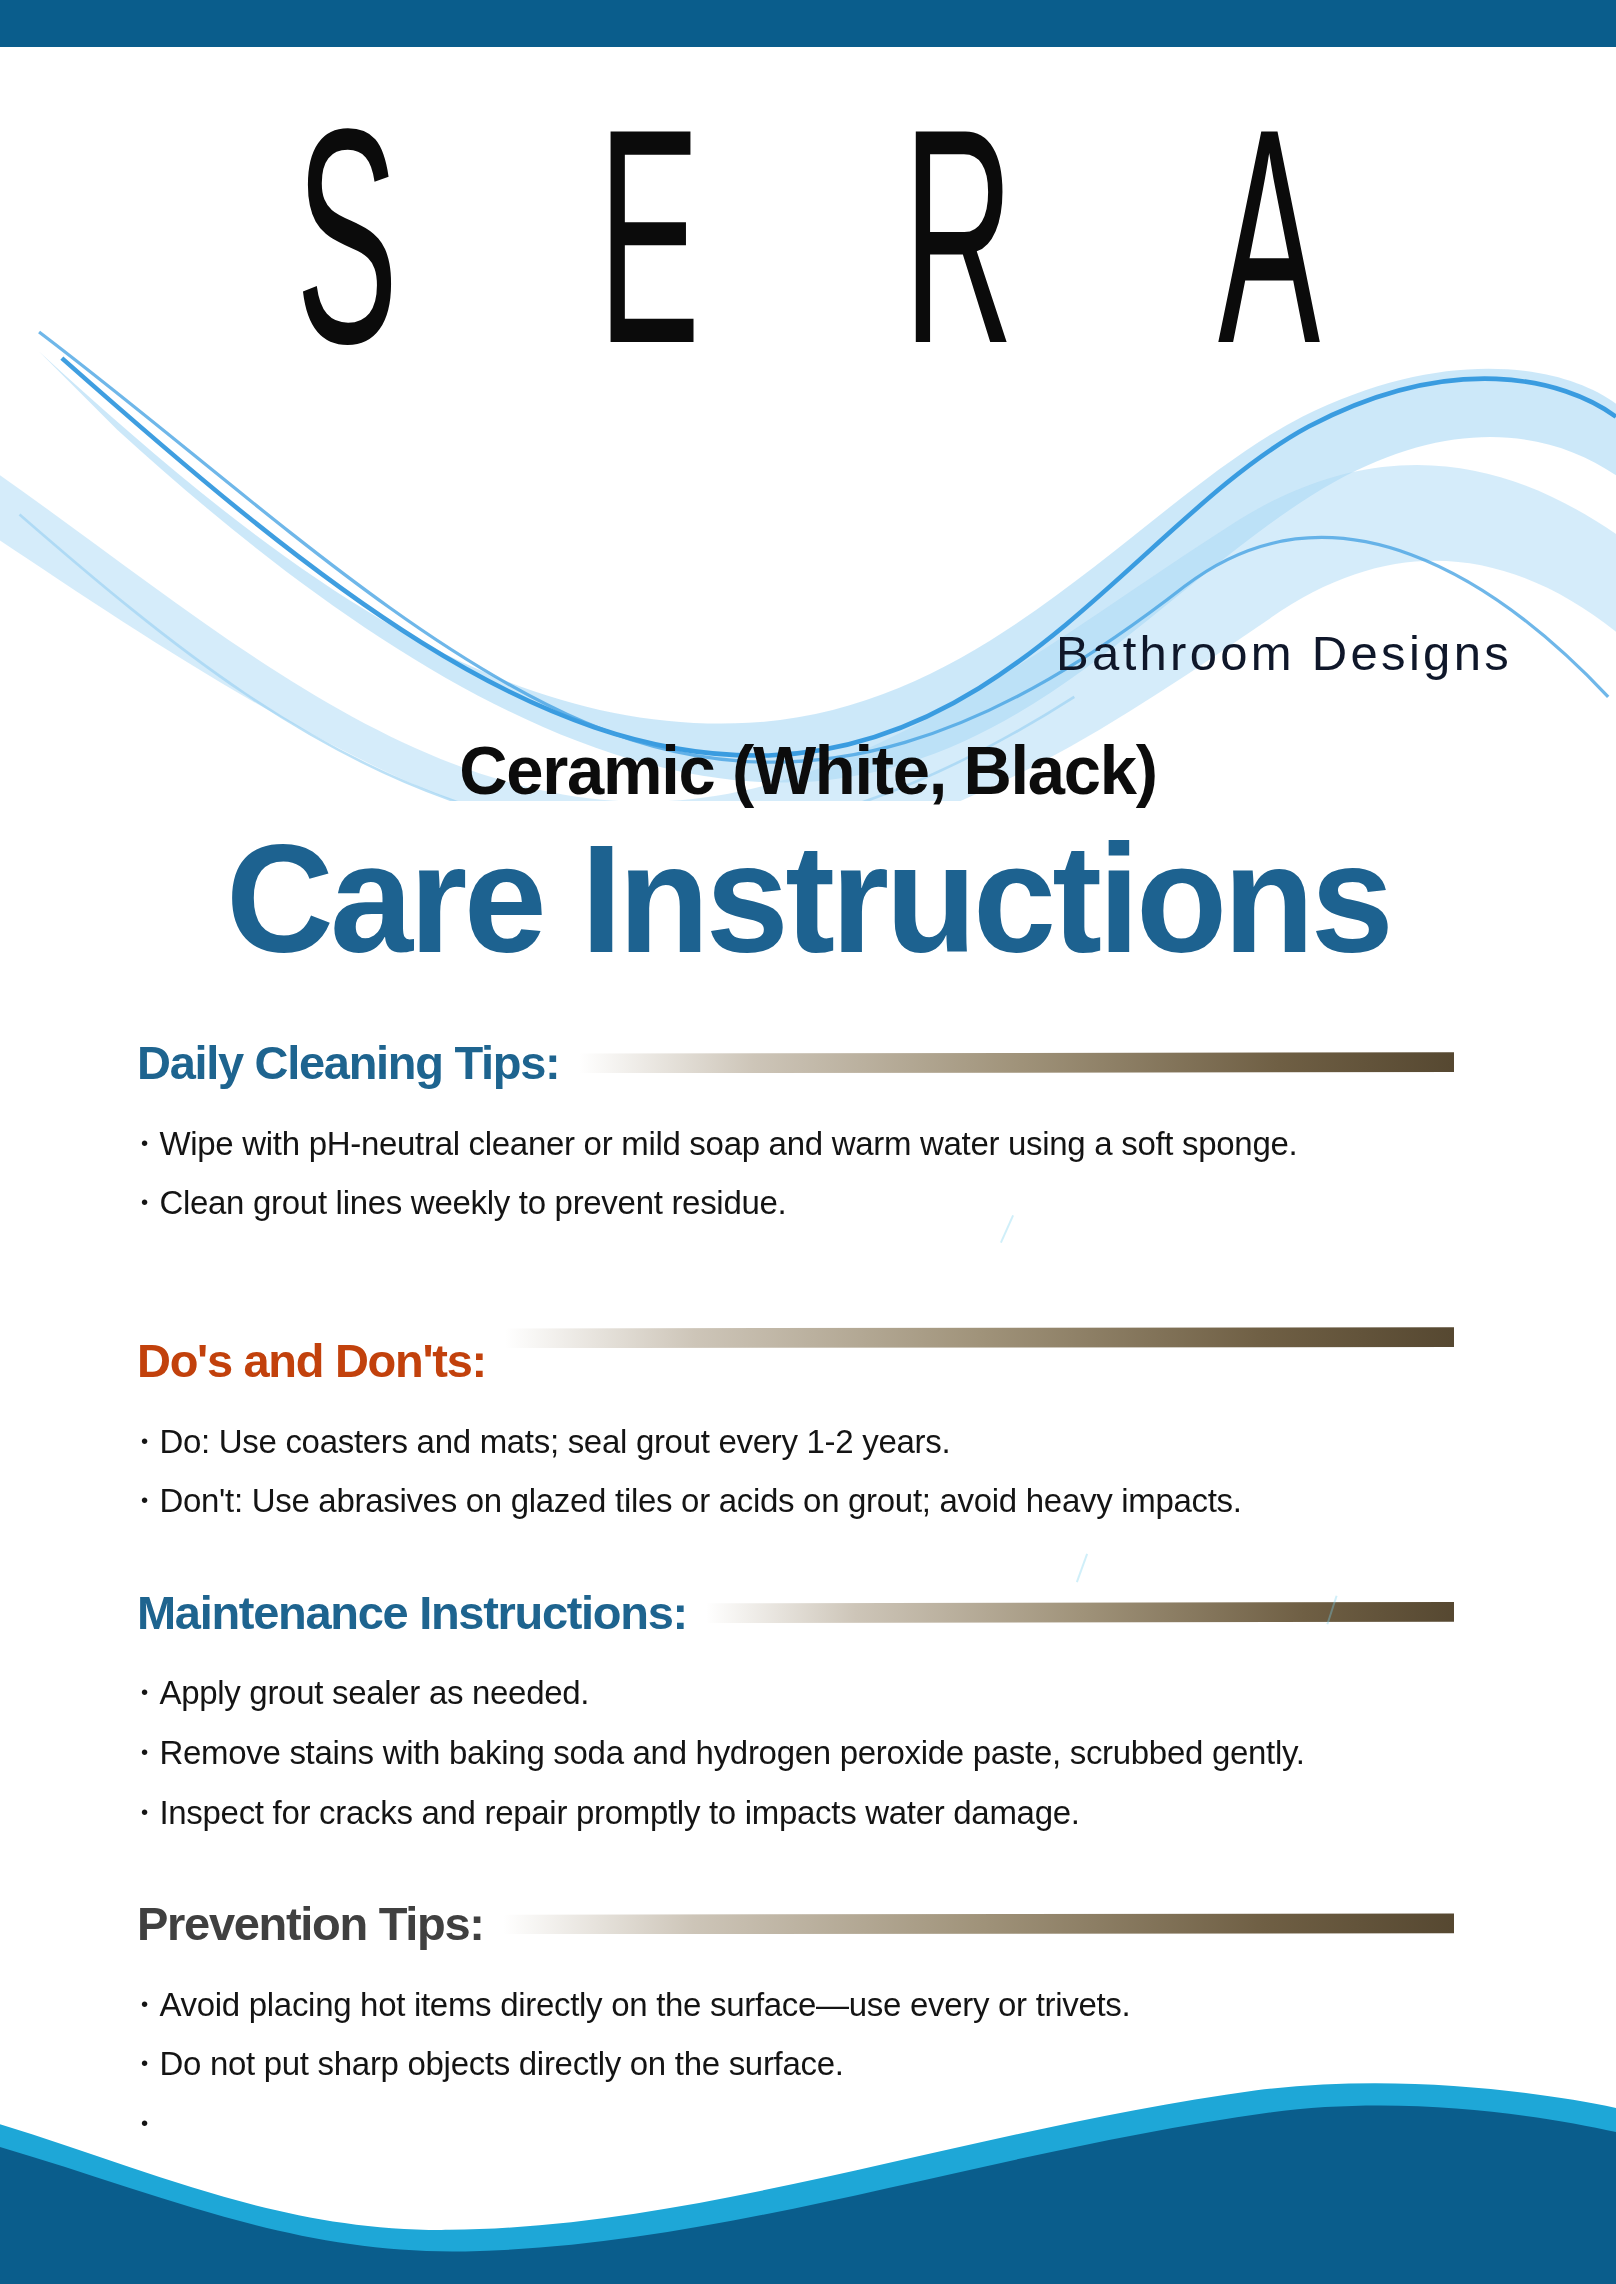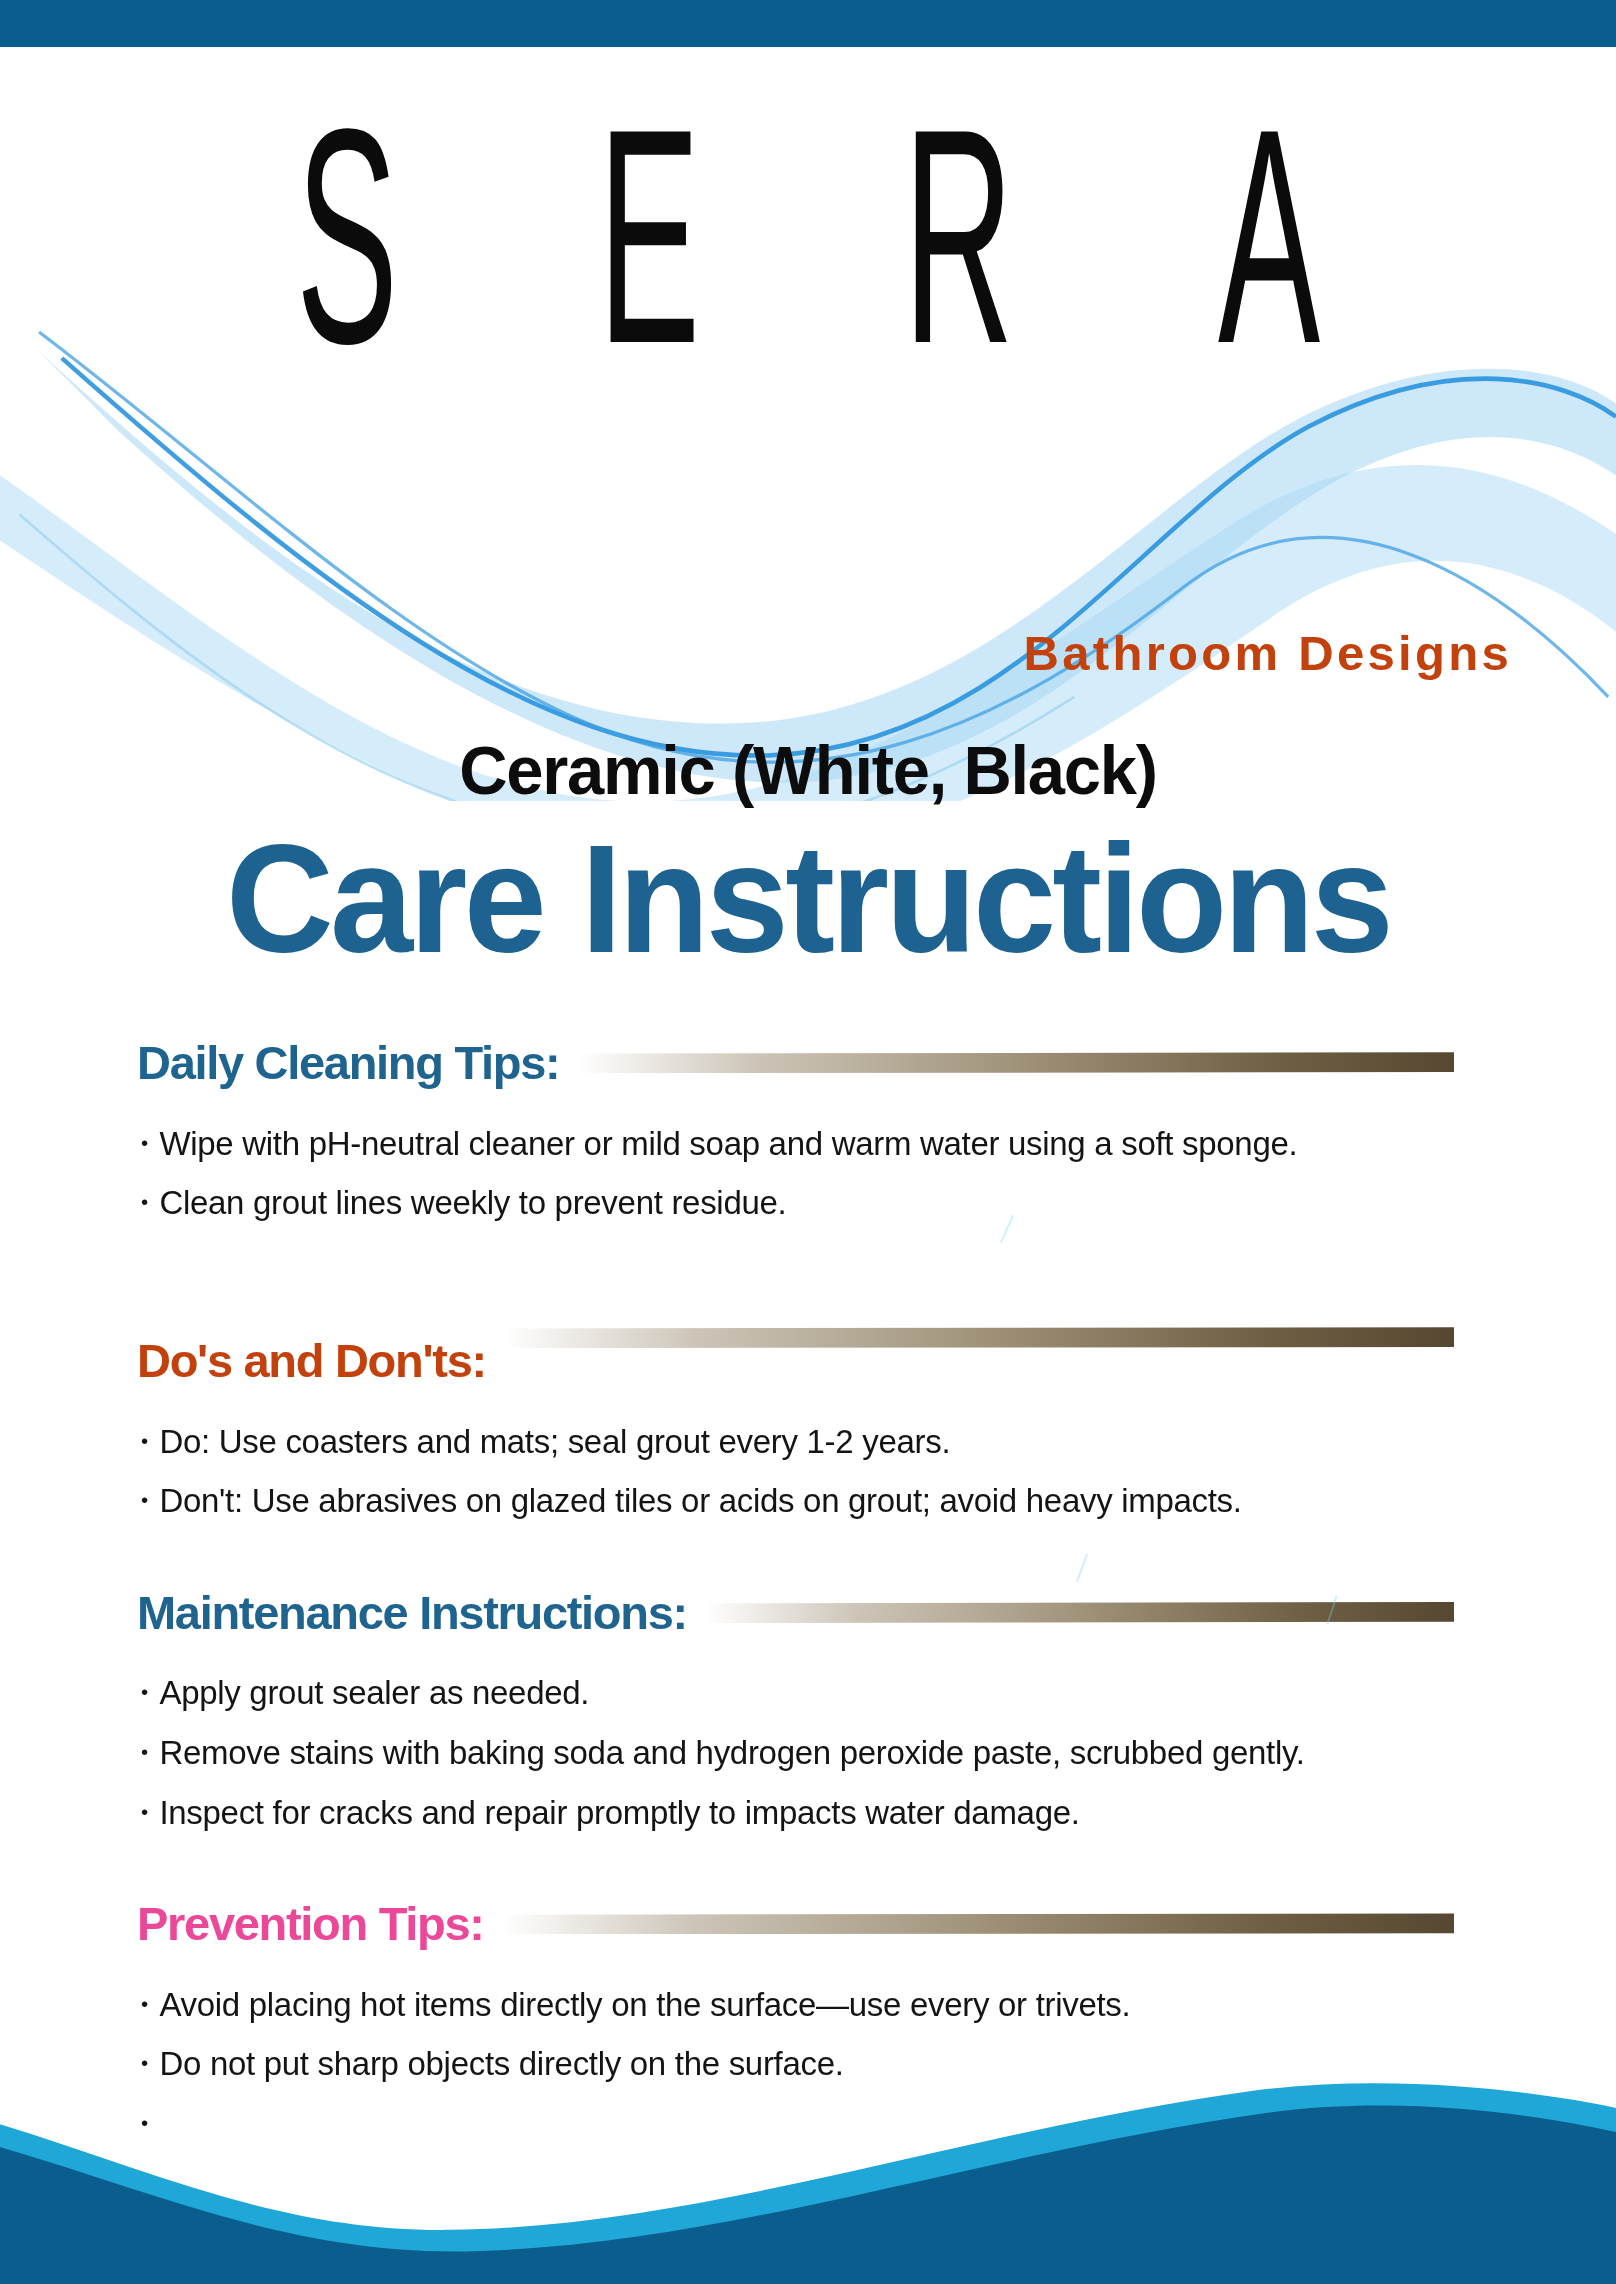--- a/index.html
+++ b/index.html
@@ -86,21 +86,21 @@
   </div>
 
   <svg class="hero-wave" viewBox="0 0 2482 760" preserveAspectRatio="none">
     <path d="M60,70 C 420,400 760,660 1150,640 C 1520,620 1750,300 2000,170 C 2220,60 2400,90 2482,150 L2482,260 C 2380,190 2230,170 2050,270 C 1800,410 1600,700 1250,730 C 900,755 520,500 180,190 Z" fill="#8ecdf2" opacity="0.45"></path>
     <path d="M0,260 C 300,470 600,740 950,760 C 1300,780 1600,520 1900,330 C 2150,175 2350,260 2482,350 L2482,500 C 2330,380 2150,340 1950,480 C 1700,650 1400,860 1050,845 C 700,830 300,560 0,360 Z" fill="#abd9f5" opacity="0.5"></path>
     <path d="M95,80 C 480,420 820,700 1180,690 C 1560,678 1760,320 2010,185 C 2230,70 2400,110 2482,170" fill="none" stroke="#2a93dd" stroke-width="7" opacity="0.9"></path>
     <path d="M60,40 C 350,260 620,520 900,640 C 1250,790 1550,640 1820,430 C 2050,255 2300,420 2470,600" fill="none" stroke="#3f9fe2" stroke-width="5" opacity="0.75"></path>
     <path d="M30,320 C 260,520 480,700 760,780 C 1100,880 1400,760 1650,600" fill="none" stroke="#9ed3f2" stroke-width="4" opacity="0.7"></path>
   </svg>
 
-  <div class="tagline" style="color: #c2410c; font-weight: bold;">Bathroom Designs</div>
+  <div class="tagline" style="color: #0f172a;">Bathroom Designs</div>
 
   <div class="subtitle">Ceramic (White, Black)</div>
 
   <div class="main-title" style="color: rgb(29, 98, 144);">Care Instructions</div>
 
   <div class="sections">
 
     <div class="section">
       <div class="heading-row">
         <div class="section-heading" style="color: rgb(30, 100, 143);">Daily Cleaning Tips:</div>
@@ -151,21 +151,21 @@
           </li>
         <li>
             <span class="dot">•</span>
             <span>Inspect for cracks and repair promptly to impacts water damage.</span>
           </li>
       </ul>
     </div>
 
     <div class="section">
       <div class="heading-row">
-        <div class="section-heading" style="color: #ec4899;">Prevention Tips:</div>
+        <div class="section-heading" style="color: #404040;">Prevention Tips:</div>
         <div class="rule"></div>
       </div>
       <ul class="bullets" style="color: rgb(20, 20, 20);">
         <li>
             <span class="dot">•</span>
             <span>Avoid placing hot items directly on the surface—use every or trivets.</span>
           </li>
         <li>
             <span class="dot">•</span>
             <span>Do not put sharp objects directly on the surface.</span>

